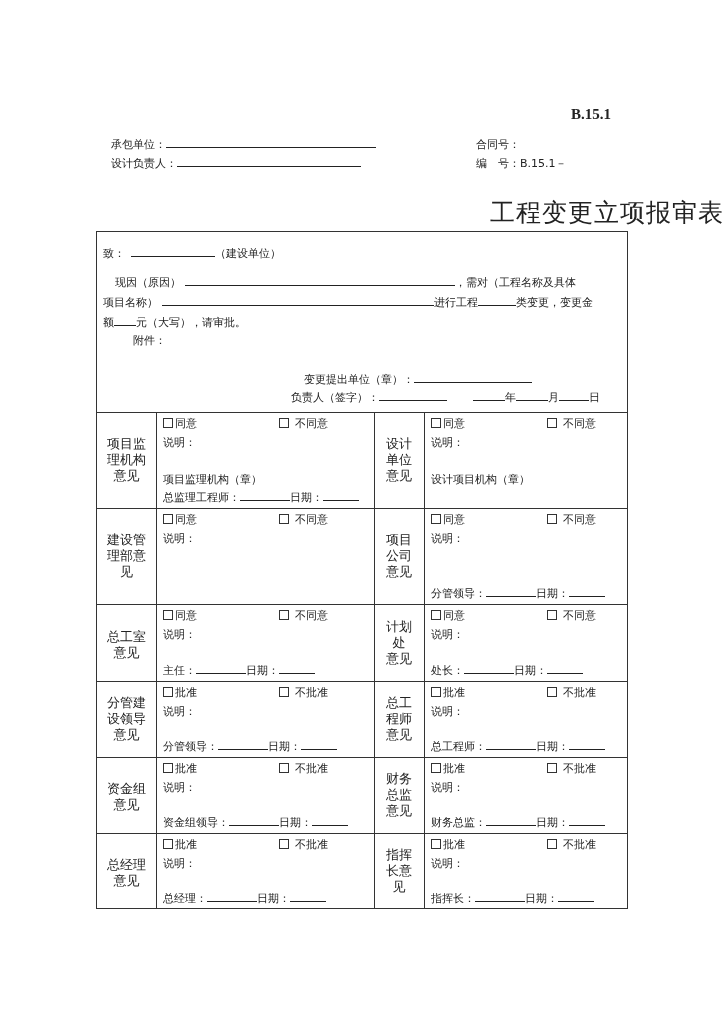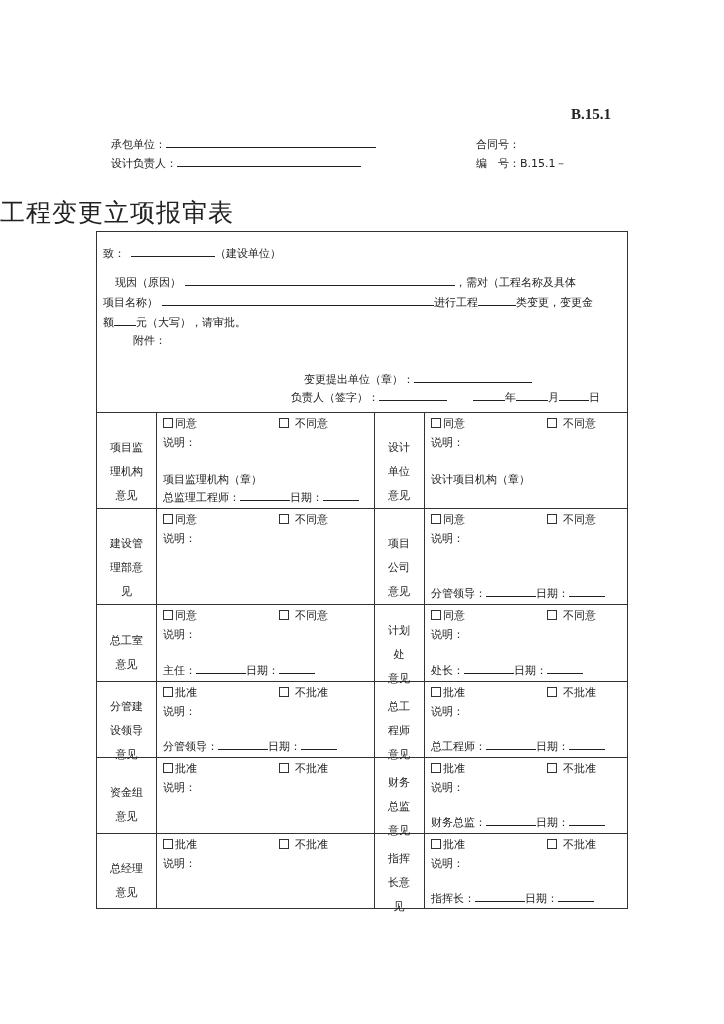--- a/index.html
+++ b/index.html
@@ -1,26 +1,26 @@
 <!DOCTYPE html>
 <html><head>
 <meta charset="utf-8">
 <style>
   html,body{margin:0;padding:0;background:#fff;}
   body{width:724px;height:1024px;position:relative;font-family:"DejaVu Sans",sans-serif;color:#222;font-size:11px;}
   .abs{position:absolute;white-space:nowrap;}
   .code{font-family:"Liberation Serif",serif;font-weight:bold;font-size:15px;left:571px;top:106px;}
   .u{display:inline-block;border-bottom:1px solid #222;height:10px;vertical-align:baseline;}
-  .title{left:0;width:724px;text-align:left;top:196px;font-size:25px;letter-spacing:1px;}
+  .title{left:0;width:724px;text-align:right;top:196px;font-size:25px;letter-spacing:1px;}
   .table{position:absolute;left:96px;top:231px;width:532px;height:678px;border:1px solid #333;box-sizing:border-box;}
   .top{position:absolute;left:0;top:0;width:100%;height:180px;border-bottom:1px solid #333;}
   .row{position:absolute;left:0;width:100%;border-bottom:1px solid #333;box-sizing:border-box;}
   .row:last-child{border-bottom:none;}
   .vline{position:absolute;top:180px;bottom:0;width:1px;background:#333;}
-  .lbl{position:absolute;text-align:center;line-height:24px;font-size:11px;}
+  .lbl{position:absolute;text-align:center;line-height:16px;font-size:13px;}
   .cell{position:absolute;font-size:11px;line-height:19px;}
   .cb{display:inline-block;width:8px;height:8px;border:1px solid #333;margin-right:2px;vertical-align:-1px;}
 </style>
 </head>
 <body>
 
 <div class="abs code">B.15.1</div>
 
 <div class="abs" style="left:111px;top:137px;">
   <span>承包单位：</span><span class="u" style="width:210px"></span>
@@ -123,34 +123,36 @@
         <div class="cell" style="left:450px;top:2px"><span class="cb" style="margin-right:6px"></span><span>不批准</span></div>
         <div class="cell" style="left:334px;top:21px">说明：</div>
         <div class="cell" style="left:334px;top:56px"><span>总工程师：</span><span class="u" style="width:50px"></span><span style="white-space:pre-line">日期：</span><span class="u" style="width:36px"></span></div>
       </div>
       <div class="row" style="top: 525px; height: 77px;">
         <div class="lbl" style="left:0px;width:59px;top:24px;white-space:pre-line">资金组
 意见</div>
         <div class="cell" style="left:66px;top:2px"><span class="cb"></span><span>批准</span></div>
         <div class="cell" style="left:182px;top:2px"><span class="cb" style="margin-right:6px"></span><span>不批准</span></div>
         <div class="cell" style="left:66px;top:21px">说明：</div>
+        <div class="cell" style="left:66px;top:56px"><span>资金组领导：</span><span class="u" style="width:50px"></span><span style="white-space:pre-line">日期：</span><span class="u" style="width:36px"></span></div>
         <div class="lbl" style="left:277px;width:50px;top:14px;white-space:pre-line">财务
 总监
 意见</div>
         <div class="cell" style="left:334px;top:2px"><span class="cb"></span><span>批准</span></div>
         <div class="cell" style="left:450px;top:2px"><span class="cb" style="margin-right:6px"></span><span>不批准</span></div>
         <div class="cell" style="left:334px;top:21px">说明：</div>
         <div class="cell" style="left:334px;top:56px"><span>财务总监：</span><span class="u" style="width:50px"></span><span style="white-space:pre-line">日期：</span><span class="u" style="width:36px"></span></div>
       </div>
       <div class="row" style="top: 601px; height: 76px; border-bottom: none;">
         <div class="lbl" style="left:0px;width:59px;top:24px;white-space:pre-line">总经理
 意见</div>
         <div class="cell" style="left:66px;top:2px"><span class="cb"></span><span>批准</span></div>
         <div class="cell" style="left:182px;top:2px"><span class="cb" style="margin-right:6px"></span><span>不批准</span></div>
         <div class="cell" style="left:66px;top:21px">说明：</div>
+        <div class="cell" style="left:66px;top:56px"><span>总经理：</span><span class="u" style="width:50px"></span><span style="white-space:pre-line">日期：</span><span class="u" style="width:36px"></span></div>
         <div class="lbl" style="left:277px;width:50px;top:14px;white-space:pre-line">指挥
 长意
 见</div>
         <div class="cell" style="left:334px;top:2px"><span class="cb"></span><span>批准</span></div>
         <div class="cell" style="left:450px;top:2px"><span class="cb" style="margin-right:6px"></span><span>不批准</span></div>
         <div class="cell" style="left:334px;top:21px">说明：</div>
         <div class="cell" style="left:334px;top:56px"><span>指挥长：</span><span class="u" style="width:50px"></span><span style="white-space:pre-line">日期：</span><span class="u" style="width:36px"></span></div>
       </div>
     </div>
 </div>

